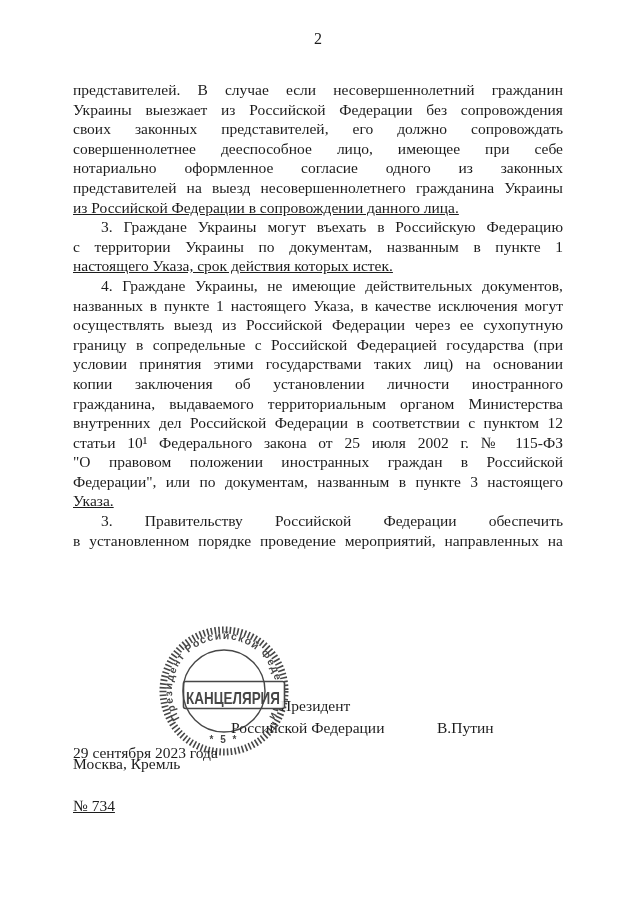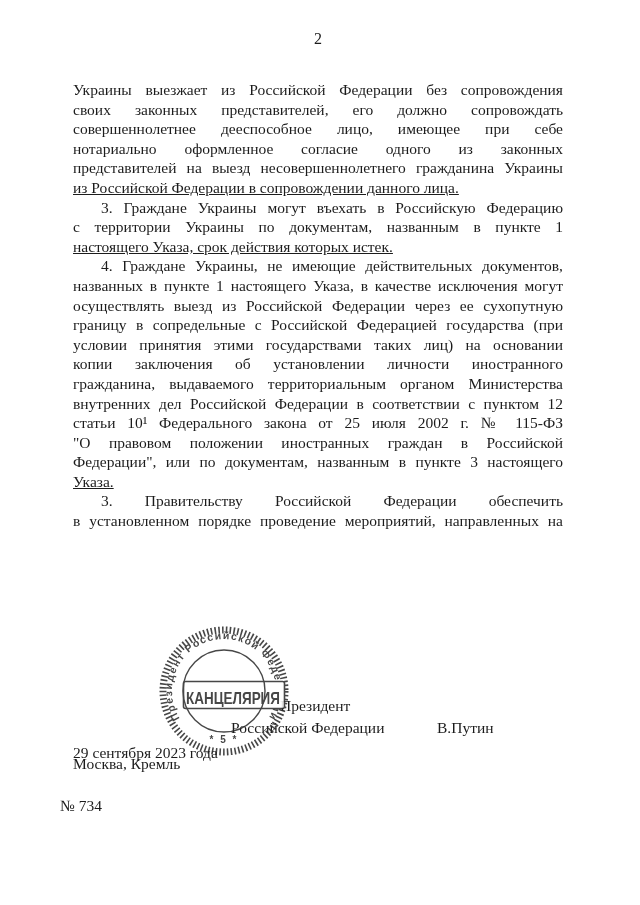--- a/index.html
+++ b/index.html
@@ -32,35 +32,36 @@
     white-space: normal;
   }
   .line.last { text-align-last: left; text-decoration: underline; }
   .line.indent { text-indent: 28px; }
   .abs { position: absolute; font-size: 15.5px; line-height: 18px; white-space: nowrap; }
   .sig-line1 { left: 280px; top: 697px; text-align: right; }
   .sig-line2 { left: 231px; top: 719px; }
   .sig-name  { left: 437px; top: 719px; text-align: right; }
   .footer-place  { left: 73px; top: 755px; }
   .footer-date   { left: 73px; top: 744px; }
-  .footer-number { left: 60px; top: 797px; }
+  .footer-number { left: 73px; top: 797px; text-decoration: underline; }
   .stamp {
     position: absolute;
     left: 157px; top: 624px;
     width: 134px; height: 134px;
   }
 </style>
 </head>
 <body>
 
 <div class="page">
 
   <div class="page-number">2</div>
 
   <div class="body-text">
+      <div class="line">представителей. В случае если несовершеннолетний гражданин</div>
       <div class="line">Украины выезжает из Российской Федерации без сопровождения</div>
       <div class="line">своих законных представителей, его должно сопровождать</div>
       <div class="line">совершеннолетнее дееспособное лицо, имеющее при себе</div>
       <div class="line">нотариально оформленное согласие одного из законных</div>
       <div class="line">представителей на выезд несовершеннолетнего гражданина Украины</div>
       <div class="line last">из Российской Федерации в сопровождении данного лица.</div>
       <div class="line indent">3. Граждане Украины могут въехать в Российскую Федерацию</div>
       <div class="line">с территории Украины по документам, названным в пункте 1</div>
       <div class="line last">настоящего Указа, срок действия которых истек.</div>
       <div class="line indent">4. Граждане Украины, не имеющие действительных документов,</div>

